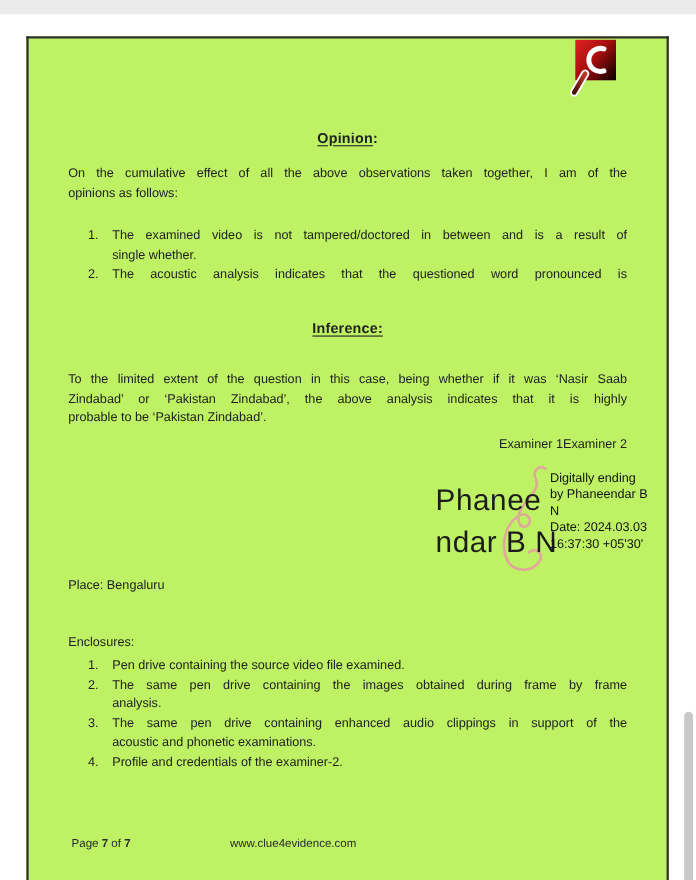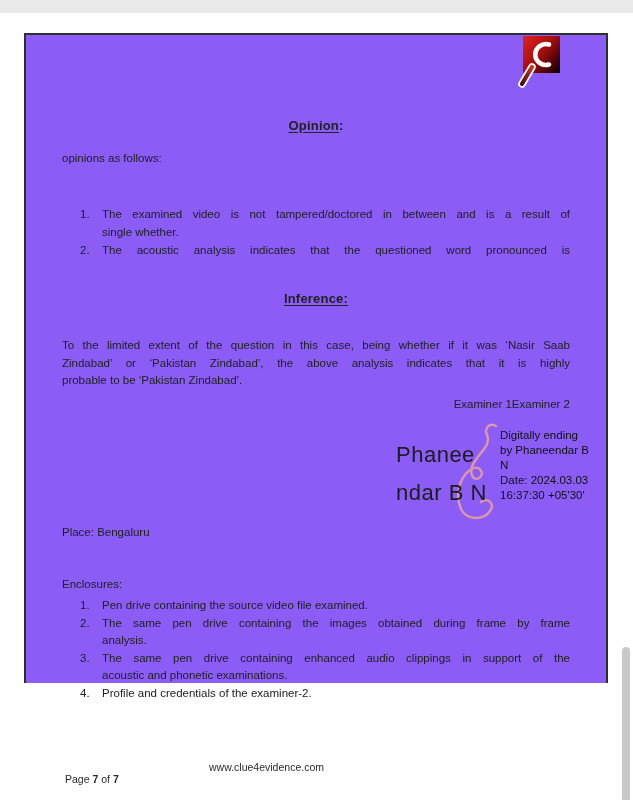--- a/index.html
+++ b/index.html
@@ -1,20 +1,20 @@
 <!DOCTYPE html>
 <html><head>
 <meta charset="utf-8">
 <style>
   * { margin:0; padding:0; box-sizing:border-box; }
   html,body { width:633px; height:800px; overflow:hidden; background:#ffffff;
     font-family:"Liberation Sans", sans-serif; color:#212121; }
   .top-band { position:absolute; left:0; top:0; width:633px; height:13px; background:#eaeaea; }
-  .page { position:absolute; left:24px; top:33px; width:584px; height:650px;
-    background:#8b5cf6; border:2px solid #2e2e2e; border-bottom:none; }
+  .page { position:absolute; left:24px; top:33px; width:584px; height:767px;
+    background:#bef264; border:2px solid #2e2e2e; border-bottom:none; }
   .scroll-thumb { position:absolute; left:622px; top:647px; width:8px; height:170px;
     background:#c9c9c9; border-radius:4px; }
 
   
   .logo { position:absolute; top:1px; right:46px; width:46px; height:56px; }
 
   
   .sec-heading { position:absolute; left:36px; width:508px; text-align:center;
     font-size:13px; font-weight:bold; letter-spacing:.2px; }
   .sec-heading .ul { text-decoration:underline; text-underline-offset:2px; }
@@ -27,33 +27,33 @@
   .num-item { position:relative; }
   .num-item .num { position:absolute; left:18px; top:0; width:20px; }
   .num-item .itext { margin-left:40px; width:468px; }
 
   .examiner-row { position:absolute; left:36px; top:363px; width:508px;
     display:flex; justify-content:flex-end; font-size:11.5px; }
 
   
   .sig-block { position:absolute; left:360px; top:385px; width:224px; height:135px; }
   .sig-flourish { position:absolute; left:64px; top:0; z-index:1; }
-  .sig-name { position:absolute; left:10px; top:16px; z-index:2; font-size:22px;
+  .sig-name { position:absolute; left:10px; top:16px; z-index:2; font-size:27px;
     line-height:38px; color:#1c1c1c; letter-spacing:.5px; white-space:nowrap; }
   .sig-details { position:absolute; left:114px; top:8px; z-index:2; width:112px;
     font-size:11.5px; line-height:15px; color:#111; }
 
   .date-place { position:absolute; left:36px; top:488px; font-size:11.5px; line-height:18px; }
   .date-place sup { font-size:8px; vertical-align:super; }
 
   .enc-heading { position:absolute; left:36px; top:543px; font-size:11.5px; }
   .enc-list { top:562px; line-height:17.5px; }
 
   .footer { position:absolute; left:36px; top:726px; width:508px; font-size:10.5px; color:#2a2a2a; }
-  .footer .pageinfo { position:absolute; left:3px; top:12px; white-space:nowrap; }
+  .footer .pageinfo { position:absolute; left:3px; top:0; white-space:nowrap; }
   .footer .pageinfo b { font-weight:bold; }
   .footer .site { position:absolute; left:147px; top:0; white-space:nowrap; }
 </style>
 </head>
 <body>
 
 <div class="top-band"></div>
 
 <div class="page">
 
@@ -75,20 +75,21 @@
       <line x1="18" y1="31" x2="8" y2="48" stroke="#ffffff" stroke-width="7.5" stroke-linecap="round"></line>
       <line x1="18" y1="31" x2="8" y2="48" stroke="url(#lg-handle)" stroke-width="4.2" stroke-linecap="round"></line>
     </svg>
   </div>
 
   <div class="sec-heading" style="top:83px">
     <span class="ul">Opinion</span><span>:</span>
   </div>
 
   <div class="para" style="top:115px">
+      <div class="tline just">On the cumulative effect of all the above observations taken together, I am of the</div>
       <div class="tline">opinions as follows:</div>
     </div>
 
   <div class="num-list" style="top:170px">
     <div class="num-item">
       <span class="num">1.</span>
       <div class="itext">
           <div class="tline just">The examined video is not tampered/doctored in between and is a result of</div>
           <div class="tline">single whether.</div>
         </div>

